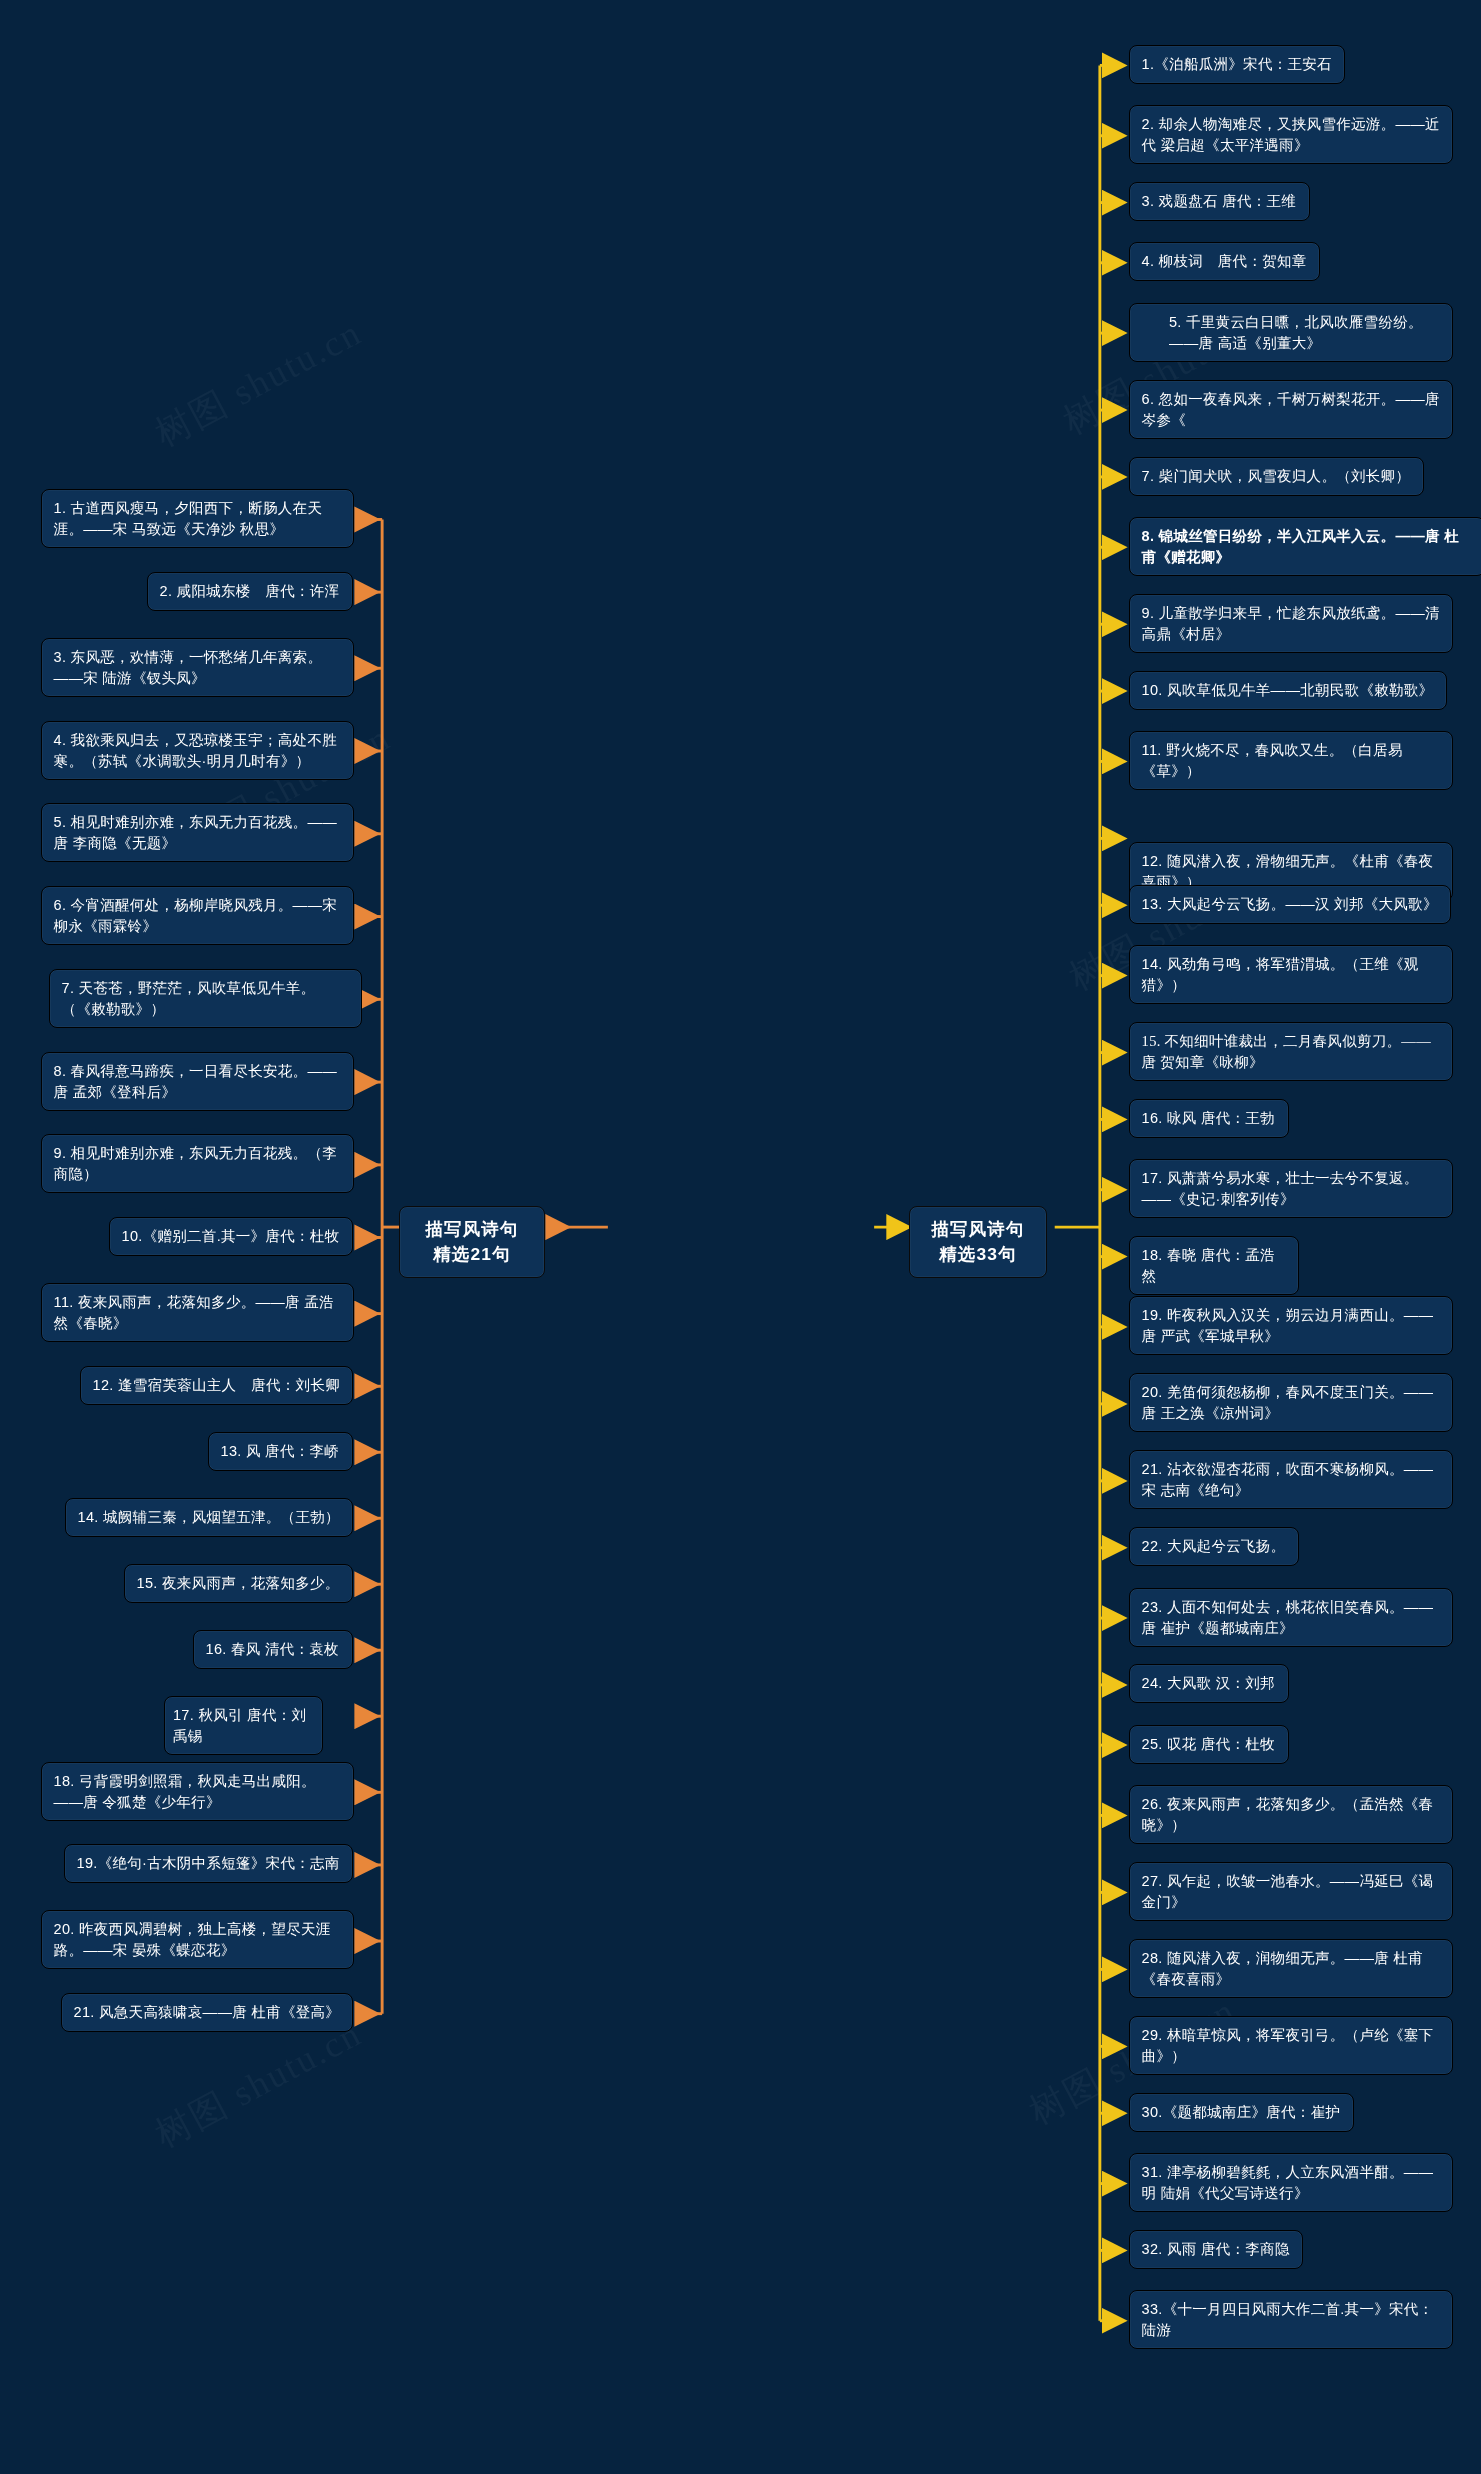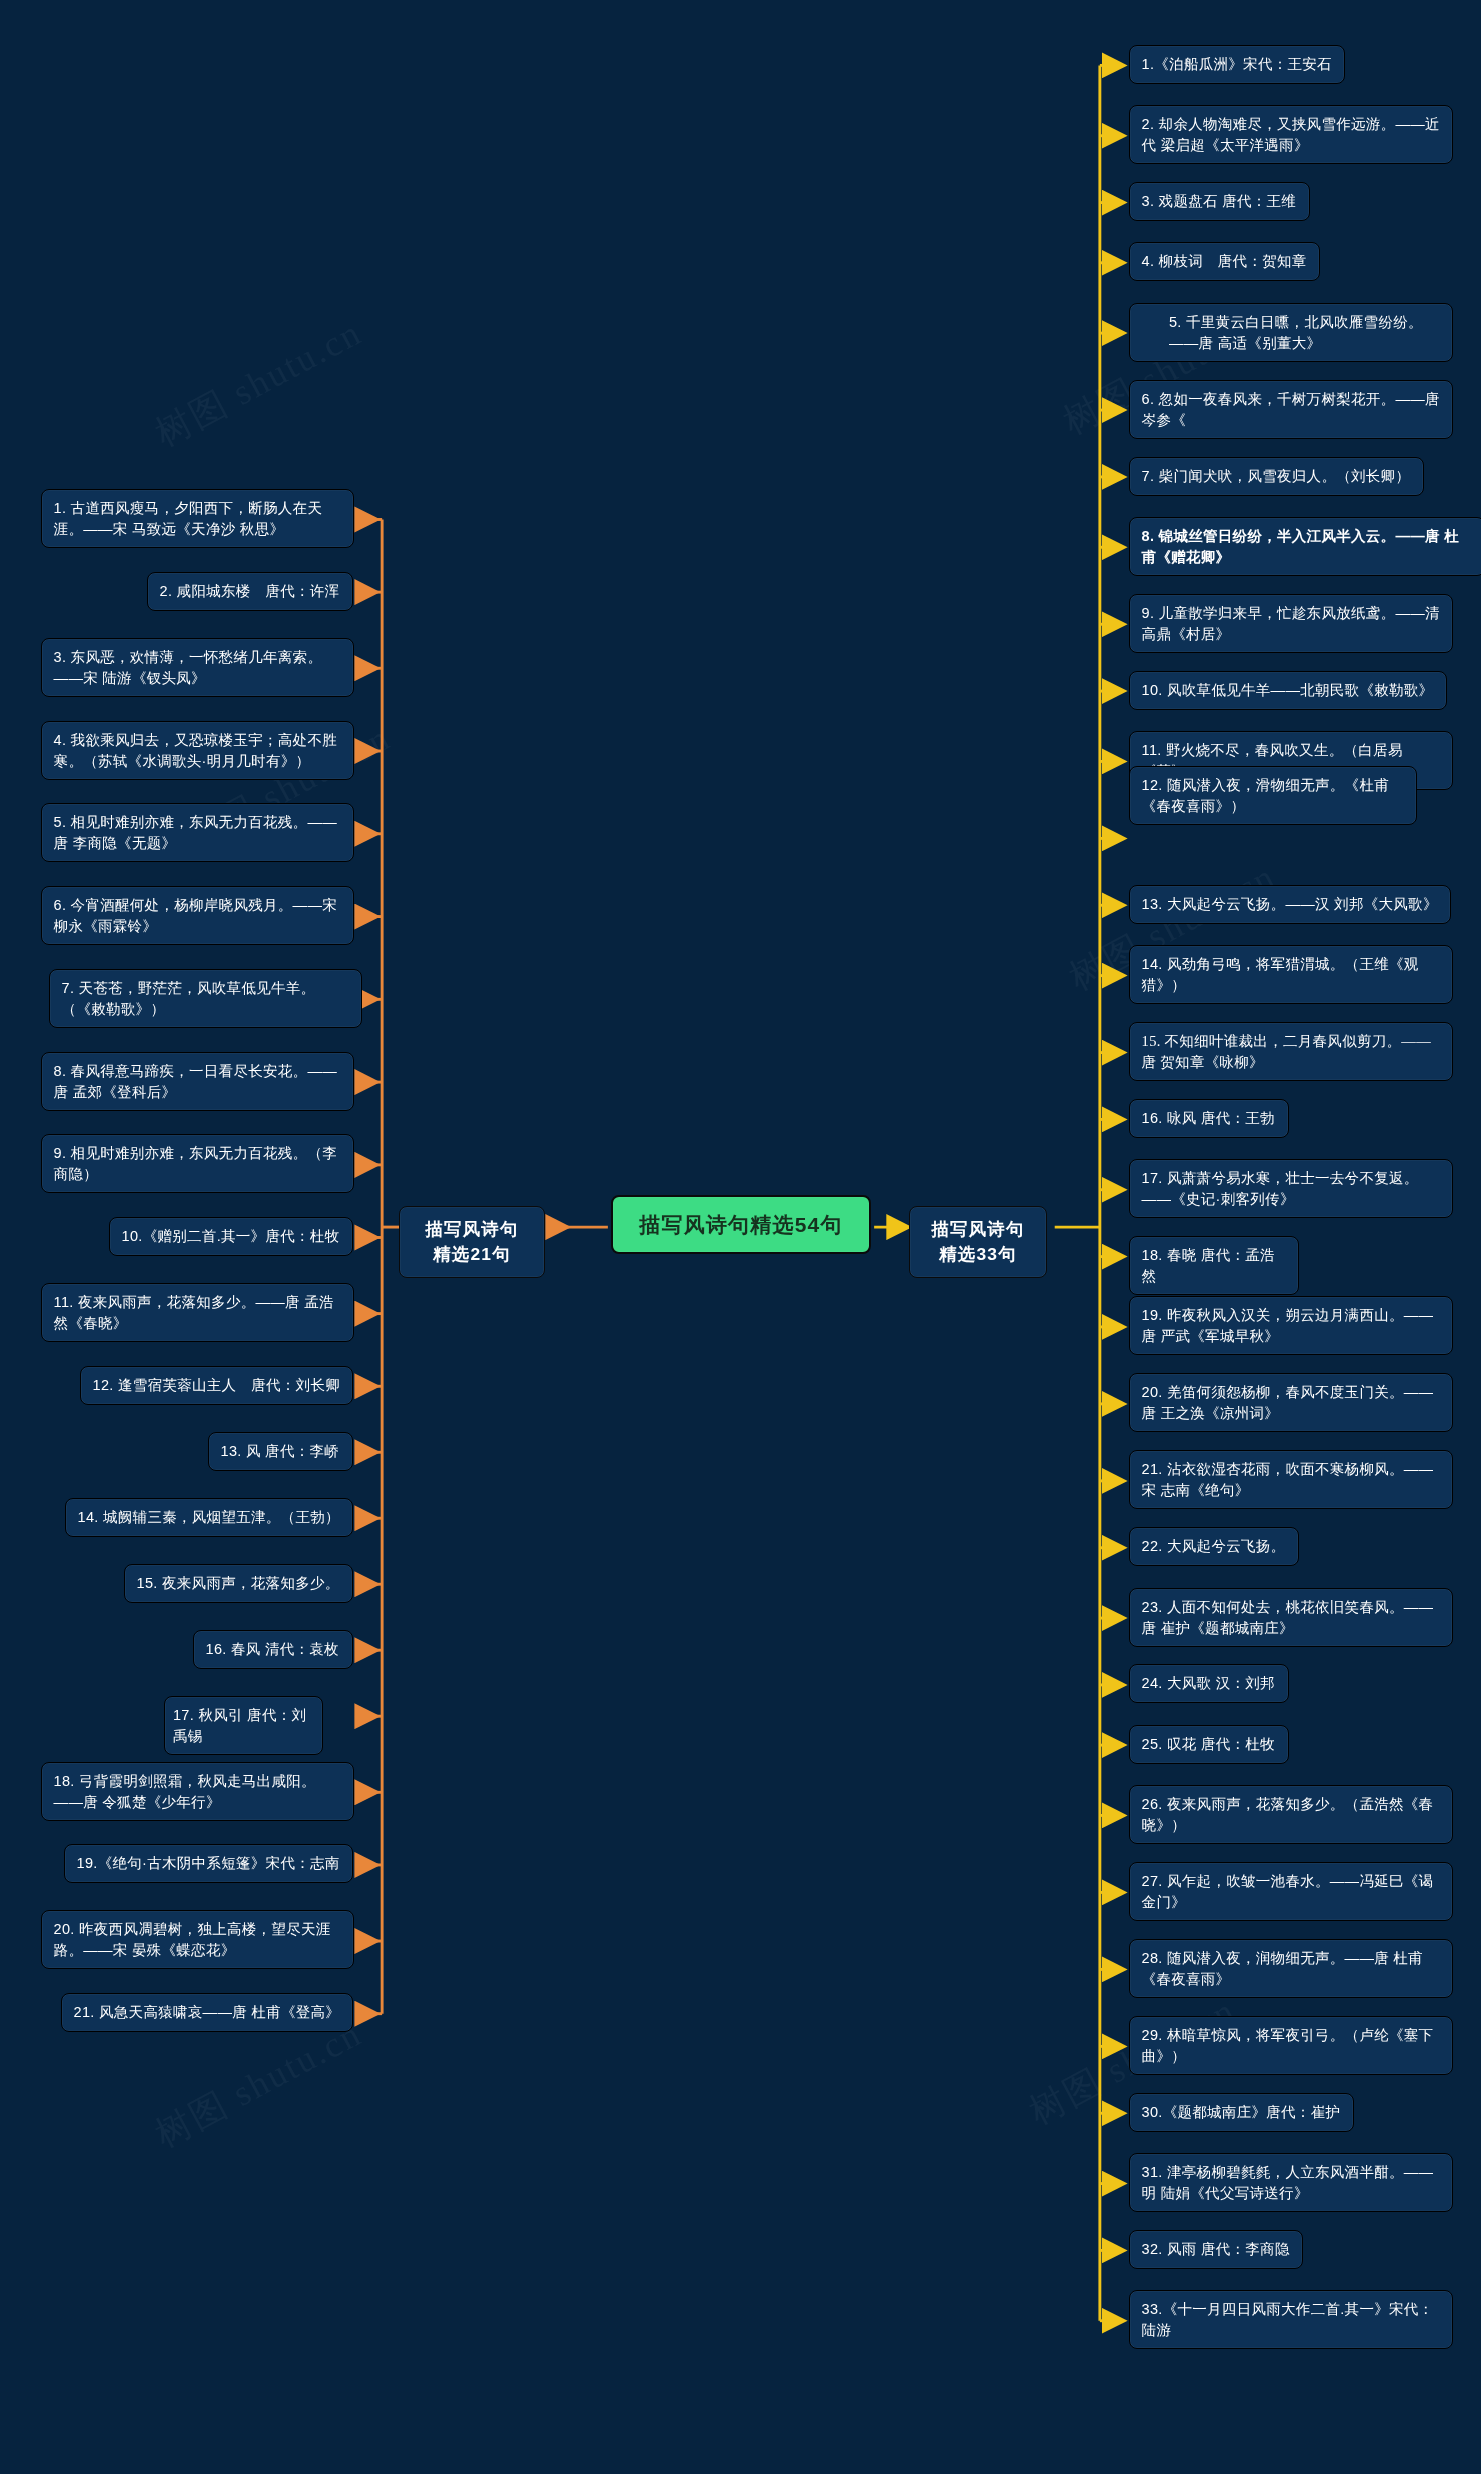--- a/index.html
+++ b/index.html
@@ -173,37 +173,36 @@
       <div class="node leaf-left" style="left: 193px; top: 1630px; width: 160px;">16. 春风 清代：袁枚</div>
       <div class="node leaf-left" style="left: 164px; top: 1696px; width: 159px; padding-left: 8px;">17. 秋风引 唐代：刘禹锡</div>
       <div class="node leaf-left" style="left: 41px; top: 1762px; width: 313px;">18. 弓背霞明剑照霜，秋风走马出咸阳。——唐 令狐楚《少年行》</div>
       <div class="node leaf-left" style="left: 64px; top: 1844px; width: 289px;">19.《绝句·古木阴中系短篷》宋代：志南</div>
       <div class="node leaf-left" style="left: 41px; top: 1910px; width: 313px;">20. 昨夜西风凋碧树，独上高楼，望尽天涯路。——宋 晏殊《蝶恋花》</div>
       <div class="node leaf-left" style="left: 61px; top: 1993px; width: 292px;">21. 风急天高猿啸哀——唐 杜甫《登高》</div>
     </div>
 
   <div class="node lead" style="left:399px; top:1206px; width:146px; text-align:center;">描写风诗句 精选21句</div>
 
-  <div class="node root" style="left:611px; top:1195px; width:260px;">描写风诗句精选54句</div>
 
   <div class="node lead" style="left:909px; top:1206px; width:138px; text-align:center;">描写风诗句 精选33句</div>
 
   <div id="right-leaves">
       <div class="node leaf-right" style="left: 1129px; top: 45px; width: 216px;">1.《泊船瓜洲》宋代：王安石</div>
       <div class="node leaf-right" style="left: 1129px; top: 105px; width: 324px;">2. 却余人物淘难尽，又挟风雪作远游。——近代 梁启超《太平洋遇雨》</div>
       <div class="node leaf-right" style="left: 1129px; top: 182px; width: 181px;">3. 戏题盘石 唐代：王维</div>
       <div class="node leaf-right" style="left: 1129px; top: 242px; width: 191px;">4. 柳枝词　唐代：贺知章</div>
       <div class="node leaf-right" style="left: 1129px; top: 303px; width: 324px; padding-left: 39px;">5. 千里黄云白日曛，北风吹雁雪纷纷。——唐 高适《别董大》</div>
       <div class="node leaf-right" style="left: 1129px; top: 380px; width: 324px;">6. 忽如一夜春风来，千树万树梨花开。——唐 岑参《</div>
       <div class="node leaf-right" style="left: 1129px; top: 457px; width: 295px;">7. 柴门闻犬吠，风雪夜归人。（刘长卿）</div>
       <div class="node leaf-right" style="left: 1129px; top: 517px; width: 356px; font-weight: bold;">8. 锦城丝管日纷纷，半入江风半入云。——唐 杜甫《赠花卿》</div>
       <div class="node leaf-right" style="left: 1129px; top: 594px; width: 324px;">9. 儿童散学归来早，忙趁东风放纸鸢。——清 高鼎《村居》</div>
       <div class="node leaf-right" style="left: 1129px; top: 671px; width: 318px;">10. 风吹草低见牛羊——北朝民歌《敕勒歌》</div>
       <div class="node leaf-right" style="left: 1129px; top: 731px; width: 324px;">11. 野火烧不尽，春风吹又生。（白居易《草》）</div>
-      <div class="node leaf-right" style="left: 1129px; top: 766px; width: 288px;">12. 随风潜入夜，滑物细无声。《杜甫《春夜喜雨》）</div>
+      <div class="node leaf-right" style="left: 1129px; top: 842px; width: 324px;">12. 随风潜入夜，滑物细无声。《杜甫《春夜喜雨》）</div>
       <div class="node leaf-right" style="left: 1129px; top: 885px; width: 322px;">13. 大风起兮云飞扬。——汉 刘邦《大风歌》</div>
       <div class="node leaf-right" style="left: 1129px; top: 945px; width: 324px;">14. 风劲角弓鸣，将军猎渭城。（王维《观猎》）</div>
       <div class="node leaf-right" style="left: 1129px; top: 1022px; width: 324px; font-family: Liberation Serif, serif;">15. 不知细叶谁裁出，二月春风似剪刀。——唐 贺知章《咏柳》</div>
       <div class="node leaf-right" style="left: 1129px; top: 1099px; width: 160px;">16. 咏风 唐代：王勃</div>
       <div class="node leaf-right" style="left: 1129px; top: 1159px; width: 324px;">17. 风萧萧兮易水寒，壮士一去兮不复返。——《史记·刺客列传》</div>
       <div class="node leaf-right" style="left: 1129px; top: 1236px; width: 170px;">18. 春晓 唐代：孟浩然</div>
       <div class="node leaf-right" style="left: 1129px; top: 1296px; width: 324px;">19. 昨夜秋风入汉关，朔云边月满西山。——唐 严武《军城早秋》</div>
       <div class="node leaf-right" style="left: 1129px; top: 1373px; width: 324px;">20. 羌笛何须怨杨柳，春风不度玉门关。——唐 王之涣《凉州词》</div>
       <div class="node leaf-right" style="left: 1129px; top: 1450px; width: 324px;">21. 沾衣欲湿杏花雨，吹面不寒杨柳风。——宋 志南《绝句》</div>
       <div class="node leaf-right" style="left: 1129px; top: 1527px; width: 170px;">22. 大风起兮云飞扬。</div>

